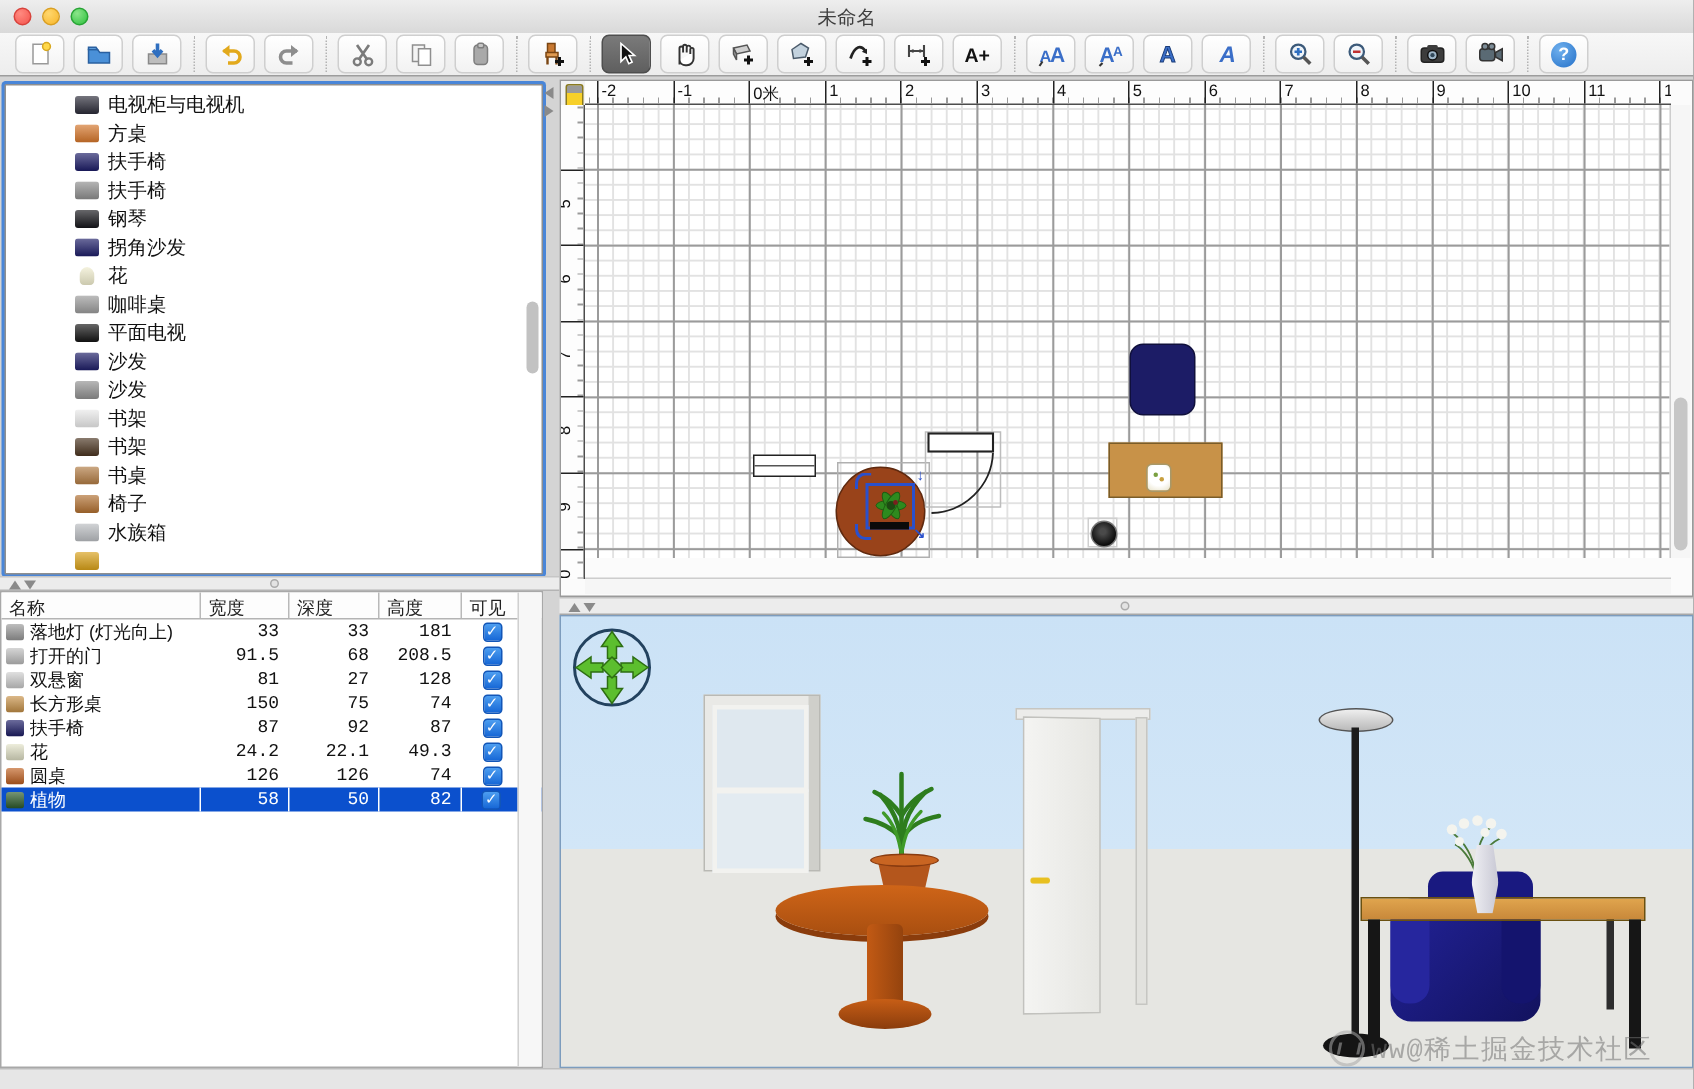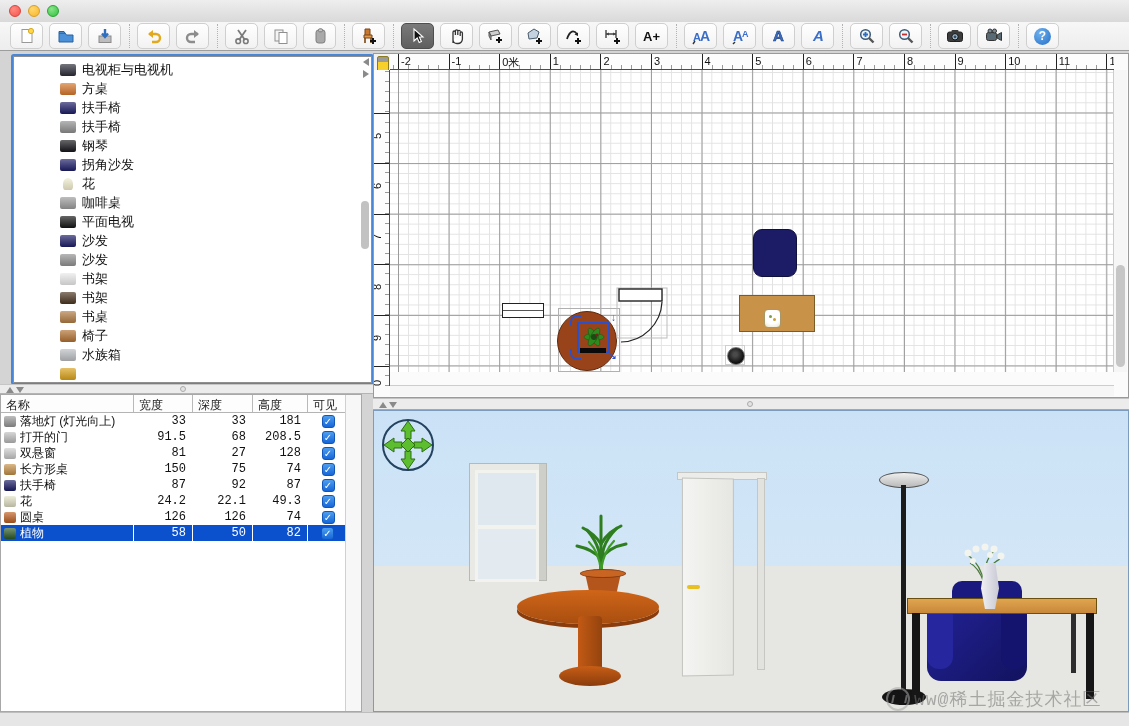--- a/index.html
+++ b/index.html
@@ -20,21 +20,21 @@
     background:linear-gradient(#f7f7f7,#ededed);border-bottom:1px solid #9d9d9d;
     display:flex;align-items:center;padding-left:10px;box-sizing:border-box;}
   .tbtn{width:31px;height:24px;margin-right:6px;border:1px solid #cfcfcf;border-radius:5px;
     background:linear-gradient(#ffffff,#f2f2f2);display:flex;align-items:center;justify-content:center;flex:0 0 auto;}
   .tbtn.active{background:linear-gradient(#7a7a7a,#5f5f5f);border-color:#4e4e4e;}
   .ticon{display:flex;align-items:center;justify-content:center;font-size:13px;line-height:1;}
   .tsep{height:24px;border-left:1px dotted #b3b3b3;margin:0 7px 0 2px;flex:0 0 aupx;}
 
   
   #catalog-panel{position:absolute;left:3px;top:56px;width:357px;height:325px;background:#fff;
-    border:1px solid #8f8f8f;box-shadow:0 0 0 2px #4a86d8;border-radius:1px;overflow:hidden;margin-left:10px;}
+    border:1px solid #8f8f8f;box-shadow:0 0 0 2px #4a86d8;border-radius:1px;overflow:hidden;}
   .citem{height:19px;display:flex;align-items:center;padding-left:46px;font-size:13px;color:#111;}
   .cicon{width:16px;height:12px;border-radius:2px;margin-right:6px;flex:0 0 auto;
     background-image:linear-gradient(rgba(255,255,255,.35),rgba(0,0,0,.15));}
   .cicon.flower,.cicon.plant{width:10px;height:12px;border-radius:50% 50% 30% 30%;margin-left:3px;margin-right:9px;}
   #catalog-scrollthumb{position:absolute;right:2px;top:144px;width:8px;height:48px;border-radius:4px;background:#c2c2c2;}
   .pane-arrows-v{position:absolute;left:363px;top:57px;width:9px;height:26px;}
   .tri{width:0;height:0;position:absolute;}
   .tri.left{border-top:4px solid transparent;border-bottom:4px solid transparent;border-right:6px solid #8a8a8a;top:1px;}
   .tri.right{border-top:4px solid transparent;border-bottom:4px solid transparent;border-left:6px solid #8a8a8a;top:13px;}
   .tri.up{border-left:4px solid transparent;border-right:4px solid transparent;border-bottom:6px solid #8a8a8a;left:0;}
@@ -106,20 +106,21 @@
 </style>
 </head>
 <body>
 
 <div id="app">
 
   <div id="titlebar">
     <div class="tl red"></div>
     <div class="tl yellow"></div>
     <div class="tl green"></div>
+    <div id="window-title">未命名</div>
   </div>
 
   <div id="toolbar">
       <div class="tbtn">
         <span class="ticon">
           <svg width="18" height="18" viewBox="0 0 18 18">
             <rect x="4" y="2.5" width="10" height="13" fill="#fff" stroke="#999"></rect>
             <circle cx="13" cy="4" r="2.6" fill="#ffd84a" stroke="#d8a820"></circle>
           </svg>
         </span>

